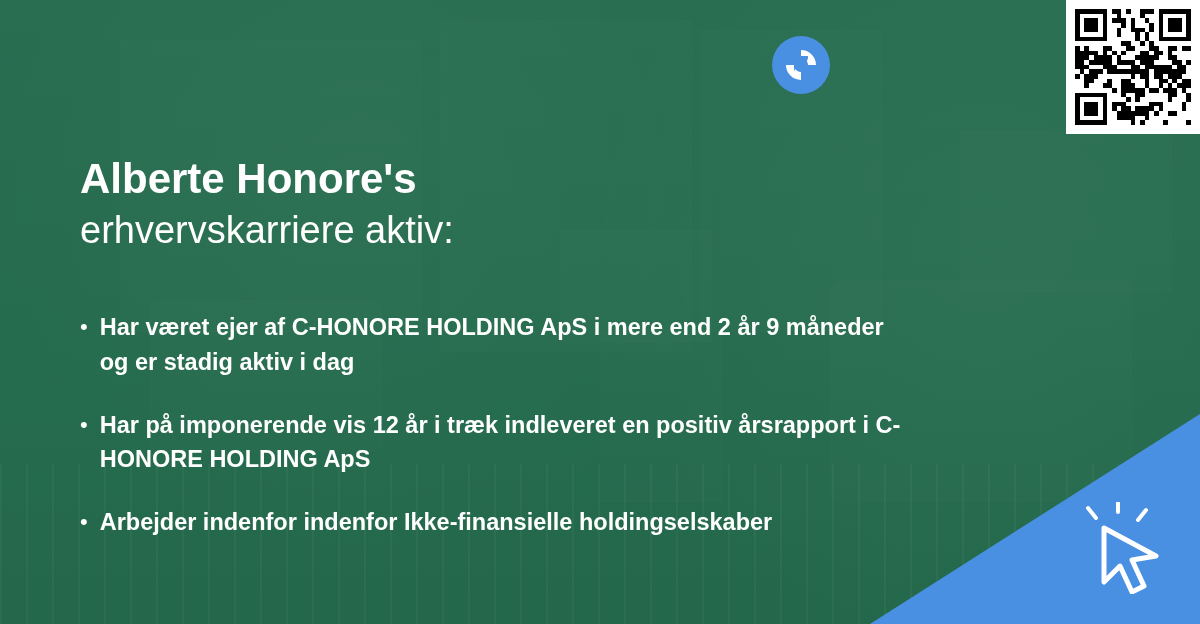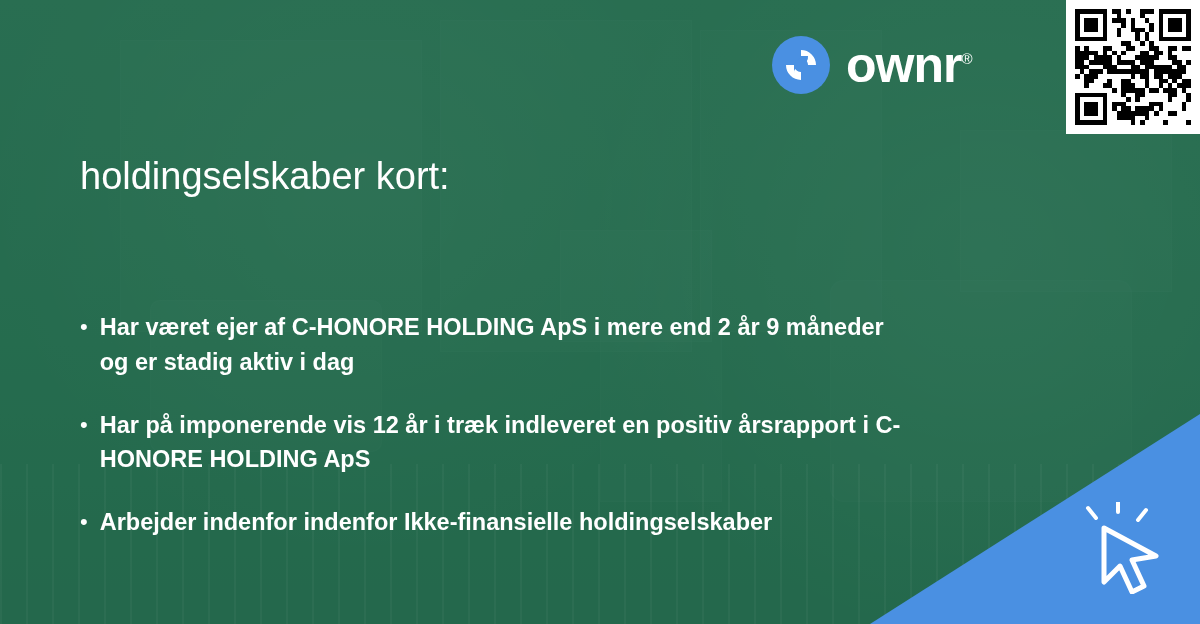--- a/index.html
+++ b/index.html
@@ -204,21 +204,20 @@
 
   <div class="logo">
     <span class="logo-mark">
       <svg width="40" height="40" viewBox="0 0 40 40" aria-hidden="true">
         <path d="M20 5 A15 15 0 0 1 35 20 L27 20 A7 7 0 0 0 20 13 Z" fill="#ffffff"></path>
         <path d="M20 35 A15 15 0 0 1 5 20 L13 20 A7 7 0 0 0 20 27 Z" fill="#ffffff"></path>
         <path d="M13 11 L27 11 A8 8 0 0 1 20 20 A8 8 0 0 0 13 29 Z" fill="#4a90e2"></path>
         <circle cx="20" cy="20" r="6.5" fill="#4a90e2"></circle>
       </svg>
     </span>
-    <span class="logo-text"><span>ownr</span><span class="logo-reg">®</span></span>
   </div>
 
   <div class="qr-box">
     <div class="qr" id="qr">
         <i></i>
         <i></i>
         <i></i>
         <i></i>
         <i></i>
         <i></i>
@@ -838,21 +837,22 @@
         <i></i>
         <i style="background: transparent;"></i>
         <i style="background: transparent;"></i>
         <i style="background: transparent;"></i>
         <i style="background: transparent;"></i>
         <i></i>
       </div>
   </div>
 
   <div class="headline">
-    <div class="l2">holdingselskaber kort:</div>
+    <div class="l1">Alberte Honore's</div>
+    <div class="l2">erhvervskarriere aktiv:</div>
   </div>
 
   <div class="bullets">
     <div class="bullet">
       <span class="bullet-dot">•</span>
       <span class="bullet-text">Har været ejer af C-HONORE HOLDING ApS i mere end 2 år 9 måneder og er stadig aktiv i dag</span>
     </div>
     <div class="bullet">
       <span class="bullet-dot">•</span>
       <span class="bullet-text">Har på imponerende vis 12 år i træk indleveret en positiv årsrapport i C-HONORE HOLDING ApS</span>

